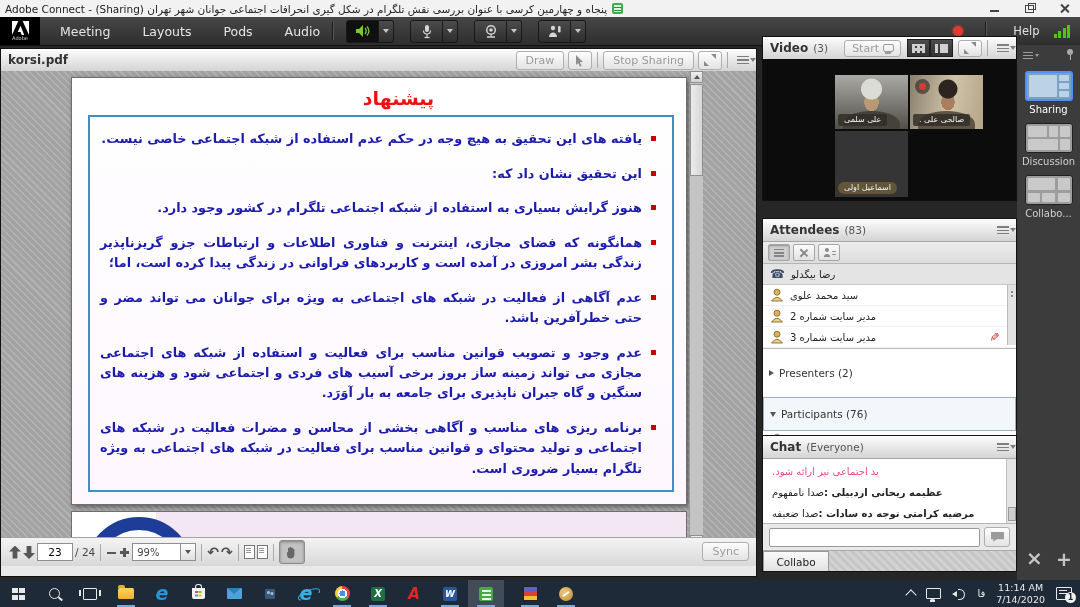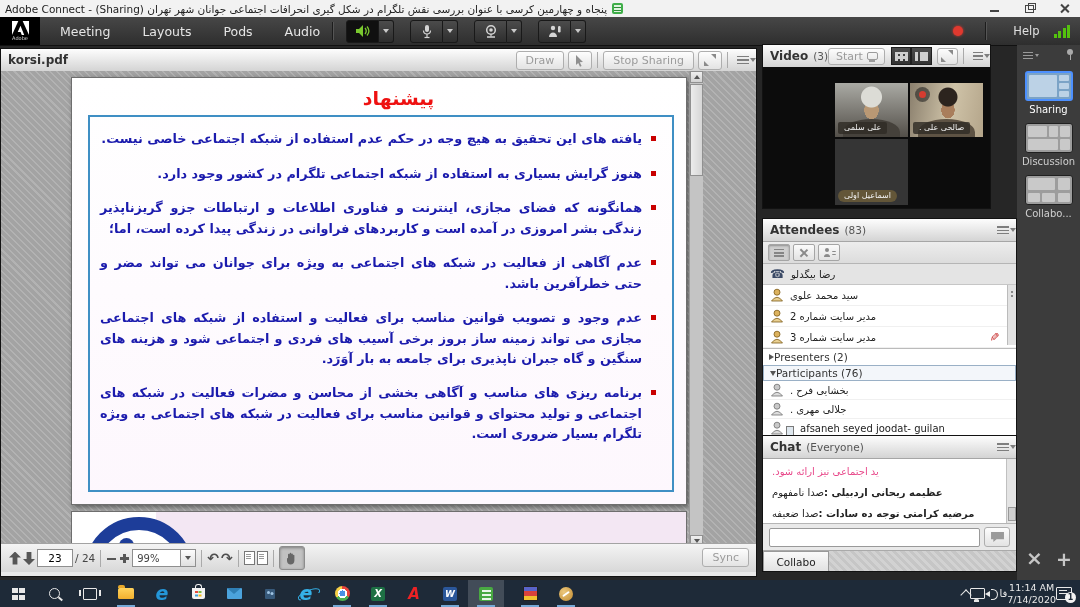--- a/index.html
+++ b/index.html
@@ -79,21 +79,21 @@
   .np-dot{position:absolute;left:47px;top:26px;width:15px;height:15px;border-radius:50%;background:#1d3d99;}
   .vscroll{position:absolute;left:688px;top:0;width:13px;height:476px;background:#c4c4c4;border-left:1px solid #9a9a9a;}
   .vs-btn{position:absolute;left:0;width:13px;height:12px;background:linear-gradient(#efefef,#d2d2d2);
           border:1px solid #909090;box-sizing:border-box;display:flex;align-items:center;justify-content:center;}
   .vs-up{top:0;} .vs-dn{bottom:0;}
   .vs-tri-u{border-left:3px solid transparent;border-right:3px solid transparent;border-bottom:4px solid #555;}
   .vs-tri-d{border-left:3px solid transparent;border-right:3px solid transparent;border-top:4px solid #555;}
   .vs-thumb{position:absolute;left:0;top:13px;width:13px;height:92px;background:linear-gradient(90deg,#ececec,#d6d6d6);
             border:1px solid #909090;box-sizing:border-box;}
   
-  .doc-toolbar{position:absolute;left:0;bottom:4px;width:755px;height:29px;background:linear-gradient(#f4f4f4,#d8d8d8);
+  .doc-toolbar{position:absolute;left:0;bottom:10px;width:755px;height:29px;background:linear-gradient(#f4f4f4,#d8d8d8);
                border-top:1px solid #a3a3a3;display:flex;align-items:center;padding:0 8px;gap:2px;box-sizing:border-box;font-size:10.5px;color:#444;}
   .arrow-up,.arrow-dn{width:12px;height:13px;background:#565656;
      clip-path:polygon(50% 0,100% 46%,70% 46%,70% 100%,30% 100%,30% 46%,0 46%);}
   .arrow-dn{transform:rotate(180deg);}
   .page-input{width:34px;height:16px;border:1px solid #8f8f8f;background:#fff;font-size:10.5px;text-align:center;
               font-family:"DejaVu Sans",sans-serif;padding:0;}
   .tb-sep{width:1px;height:17px;background:#aaa;margin:0 3px;}
   .minus-ico{width:11px;height:11px;position:relative;}
   .minus-ico::after{content:"";position:absolute;left:1px;top:5px;width:9px;height:2.5px;background:#565656;}
   .plus-ico{width:11px;height:11px;position:relative;}
@@ -105,21 +105,21 @@
              display:flex;align-items:center;justify-content:center;box-sizing:border-box;}
   .zoom-drop i{border-left:3.5px solid transparent;border-right:3.5px solid transparent;border-top:4px solid #555;}
   .undo-ico::before{content:"↶";font-size:14px;color:#4e4e4e;font-weight:bold;}
   .redo-ico::before{content:"↷";font-size:14px;color:#4e4e4e;font-weight:bold;}
   .pg-ico{width:9px;height:12px;background:#fff;border:1px solid #777;position:relative;}
   .pg-ico::after{content:"";position:absolute;left:1px;top:2px;width:5px;height:1px;background:#999;box-shadow:0 2px #999,0 4px #999;}
   .hand-btn{width:24px;height:22px;border:1px solid #8d8d8d;border-radius:3px;background:#c2c2c2;
             box-shadow:inset 0 1px 3px rgba(0,0,0,.35);display:flex;align-items:center;justify-content:center;}
   .sync-btn{position:absolute;right:7px;top:4px;}
   
-  #video-pod{left:762px;top:44px;width:229px;height:165px;}
+  #video-pod{left:762px;top:36px;width:255px;height:165px;}
   .vhead-btn{height:17px;font-size:11px;padding:0 7px;}
   .cam-glyph{width:10px;height:9px;position:relative;margin-left:4px;}
   .cam-glyph::before{content:"";position:absolute;left:0;top:0;width:9px;height:6px;border:1.2px solid #9b9b9b;border-radius:2px;}
   .cam-glyph::after{content:"";position:absolute;left:2px;bottom:-1px;width:6px;height:1.5px;background:#9b9b9b;}
   .seg{width:21px;height:16px;border:1px solid #1f1f1f;background:linear-gradient(#4c4c4c,#333);display:flex;align-items:center;justify-content:center;}
   .seg .g1{width:13px;height:9px;background:
       repeating-linear-gradient(90deg,#cfcfcf 0 3px,transparent 3px 5px),
       repeating-linear-gradient(#cfcfcf 0 2.5px,transparent 2.5px 4.5px);}
   .seg .g2{width:13px;height:9px;background:linear-gradient(90deg,#cfcfcf 0 3px,transparent 3px 5px),linear-gradient(#cfcfcf,#cfcfcf) 5px 0/8px 9px no-repeat;}
   .video-body{position:absolute;left:0;top:22px;right:0;bottom:0;background:#0c0c0c;}
@@ -156,21 +156,21 @@
   .person-glyph::after{content:"";position:absolute;left:0;bottom:0;width:6px;height:3.5px;border-radius:3px 3px 0 0;background:#8a8a8a;box-shadow:7px -4px 0 -1px #8a8a8a,7px -1px 0 -1px #8a8a8a;}
   .speaker-row{height:20px;display:flex;align-items:center;gap:6px;padding:0 7px;background:#e4e4e4;border-bottom:1px solid #c6c6c6;font-size:10px;color:#222;}
   .phone-ico::before{content:"☎";font-size:12px;color:#3b4a66;}
   .att-list{background:#fff;border-bottom:1px solid #bbb;position:relative;}
   .att-row{height:20px;display:flex;align-items:center;gap:6px;padding:0 7px;font-size:10px;color:#222;border-bottom:1px solid #f0f0f0;}
   .att-row .nm{direction:rtl;}
   .pencil-ico{margin-left:auto;margin-right:10px;}
   .pencil-ico::before{content:"✎";color:#c42222;font-size:12px;display:inline-block;transform:rotate(90deg);}
   .mini-scroll{position:absolute;right:0;top:0;width:8px;height:60px;background:#e2e2e2;border-left:1px solid #bbb;}
   .mini-scroll::after{content:"";position:absolute;left:2.5px;top:6px;width:2px;height:2px;background:#888;box-shadow:0 4px #888;}
-  .group-row{height:16px;display:flex;align-items:center;padding:0 6px;font-size:10.5px;color:#333;background:#fff;}
+  .group-row{height:16px;display:flex;align-items:center;gap:5px;padding:16px 6px;font-size:10.5px;color:#333;background:#fff;}
   .group-row.sel{border:1px solid #9ab0c6;background:#f3f6fa;box-sizing:border-box;}
   .tri-r{width:0;height:0;border-left:5px solid #555;border-top:3.5px solid transparent;border-bottom:3.5px solid transparent;}
   .tri-d{width:0;height:0;border-top:5px solid #555;border-left:3.5px solid transparent;border-right:3.5px solid transparent;}
   .dev-badge{width:6px;height:8px;border:1px solid #7a7a7a;background:#dfe8ef;margin-left:-4px;margin-top:6px;}
   
   #chat-pod{left:762px;top:435px;width:255px;height:137px;display:flex;flex-direction:column;}
   .chat-msgs{flex:1;background:#fff;margin:0;position:relative;overflow:hidden;border-bottom:1px solid #b5b5b5;
              padding:6px 9px;font-size:10px;color:#222;}
   .chat-msg{direction:rtl;text-align:left;margin-bottom:8px;line-height:1.3;}
   .chat-msg b:not(:empty)::after{content:" :";}
@@ -235,21 +235,21 @@
                    display:flex;align-items:center;justify-content:center;}
   .acro-g::before{content:"A";color:#ed2224;font-size:15px;font-weight:bold;}
   .word-g{width:14px;height:14px;background:#2b579a;border-radius:2px;position:relative;}
   .word-g::before{content:"W";position:absolute;left:0;top:0;width:14px;height:14px;color:#fff;font-size:9px;font-weight:bold;
                   display:flex;align-items:center;justify-content:center;}
   .conn-g{width:14px;height:14px;background:#49a942;border-radius:2px;position:relative;}
   .conn-g::before{content:"";position:absolute;left:2.5px;top:3px;width:9px;height:2px;background:#eaf6e9;box-shadow:0 4px #eaf6e9,0 8px #eaf6e9;}
   .winrar-g{width:13px;height:13px;background:linear-gradient(#5a64c9 0 34%,#d9423c 34% 67%,#f2c12e 67%);border:1px solid #222;border-radius:1px;}
   .paint-g{width:14px;height:14px;border-radius:50%;background:radial-gradient(circle at 35% 35%,#ecc87e,#c08a2e);position:relative;}
   .paint-g::after{content:"";position:absolute;left:3px;top:6px;width:8px;height:2px;background:#fff;transform:rotate(-35deg);border-radius:1px;}
-  .tray{position:absolute;right:4px;top:0;height:27px;display:flex;align-items:center;gap:0;color:#e8e8e8;}
+  .tray{position:absolute;right:4px;top:0;height:27px;display:flex;align-items:center;gap:11px;color:#e8e8e8;}
   .chev-g{width:7px;height:7px;border-left:1.6px solid #e8e8e8;border-top:1.6px solid #e8e8e8;transform:rotate(45deg);margin-top:3px;}
   .net-g{width:13px;height:9px;border:1.4px solid #e8e8e8;border-radius:1px;position:relative;}
   .net-g::after{content:"";position:absolute;left:3px;bottom:-4px;width:5px;height:1.6px;background:#e8e8e8;box-shadow:0 -1.6px 0 -0.5px #e8e8e8;}
   .vol-g{position:relative;width:14px;height:12px;}
   .vol-g::before{content:"";position:absolute;left:0;top:3px;border-top:3px solid transparent;border-bottom:3px solid transparent;border-right:5px solid #e8e8e8;}
   .vol-g::after{content:"";position:absolute;left:6px;top:1px;width:6px;height:9px;border:1.6px solid #e8e8e8;border-left:none;border-radius:0 8px 8px 0;}
   .lang{font-size:10px;}
   .clock{font-size:9.5px;line-height:1.2;text-align:center;}
   .notif{width:14px;height:11px;border:1.4px solid #e8e8e8;border-radius:1px;position:relative;margin-right:4px;}
   .notif::before{content:"";position:absolute;left:2px;top:2px;width:8px;height:1.3px;background:#e8e8e8;box-shadow:0 3px #e8e8e8;}
@@ -371,20 +371,21 @@
     </div>
     <div class="share-body">
 
       <div class="doc-page">
         <div class="slide-title">پیشنهاد</div>
         <div class="bullet-box">
           <ul class="bullet-list">
 
               <li class="bullet"><span class="bmark"></span><span>یافته های این تحقیق به هیچ وجه در حکم عدم استفاده از شبکه اجتماعی خاصی نیست.</span></li>
 
+              <li class="bullet"><span class="bmark"></span><span>این تحقیق نشان داد که:</span></li>
 
               <li class="bullet"><span class="bmark"></span><span>هنوز گرایش بسیاری به استفاده از شبکه اجتماعی تلگرام در کشور وجود دارد.</span></li>
 
               <li class="bullet"><span class="bmark"></span><span>همانگونه که فضای مجازی، اینترنت و فناوری اطلاعات و ارتباطات جزو گریزناپذیر زندگی بشر امروزی در آمده است و کاربردهای فراوانی در زندگی پیدا کرده است، اما؛</span></li>
 
               <li class="bullet"><span class="bmark"></span><span>عدم آگاهی از فعالیت در شبکه های اجتماعی به ویژه برای جوانان می تواند مضر و حتی خطرآفرین باشد.</span></li>
 
               <li class="bullet"><span class="bmark"></span><span>عدم وجود و تصویب قوانین مناسب برای فعالیت و استفاده از شبکه های اجتماعی مجازی می تواند زمینه ساز بروز برخی آسیب های فردی و اجتماعی شود و هزینه های سنگین و گاه جبران ناپذیری برای جامعه به بار آوَرَد.</span></li>
 
               <li class="bullet"><span class="bmark"></span><span>برنامه ریزی های مناسب و آگاهی بخشی از محاسن و مضرات فعالیت در شبکه های اجتماعی و تولید محتوای و قوانین مناسب برای فعالیت در شبکه های اجتماعی به ویژه تلگرام بسیار ضروری است.</span></li>

